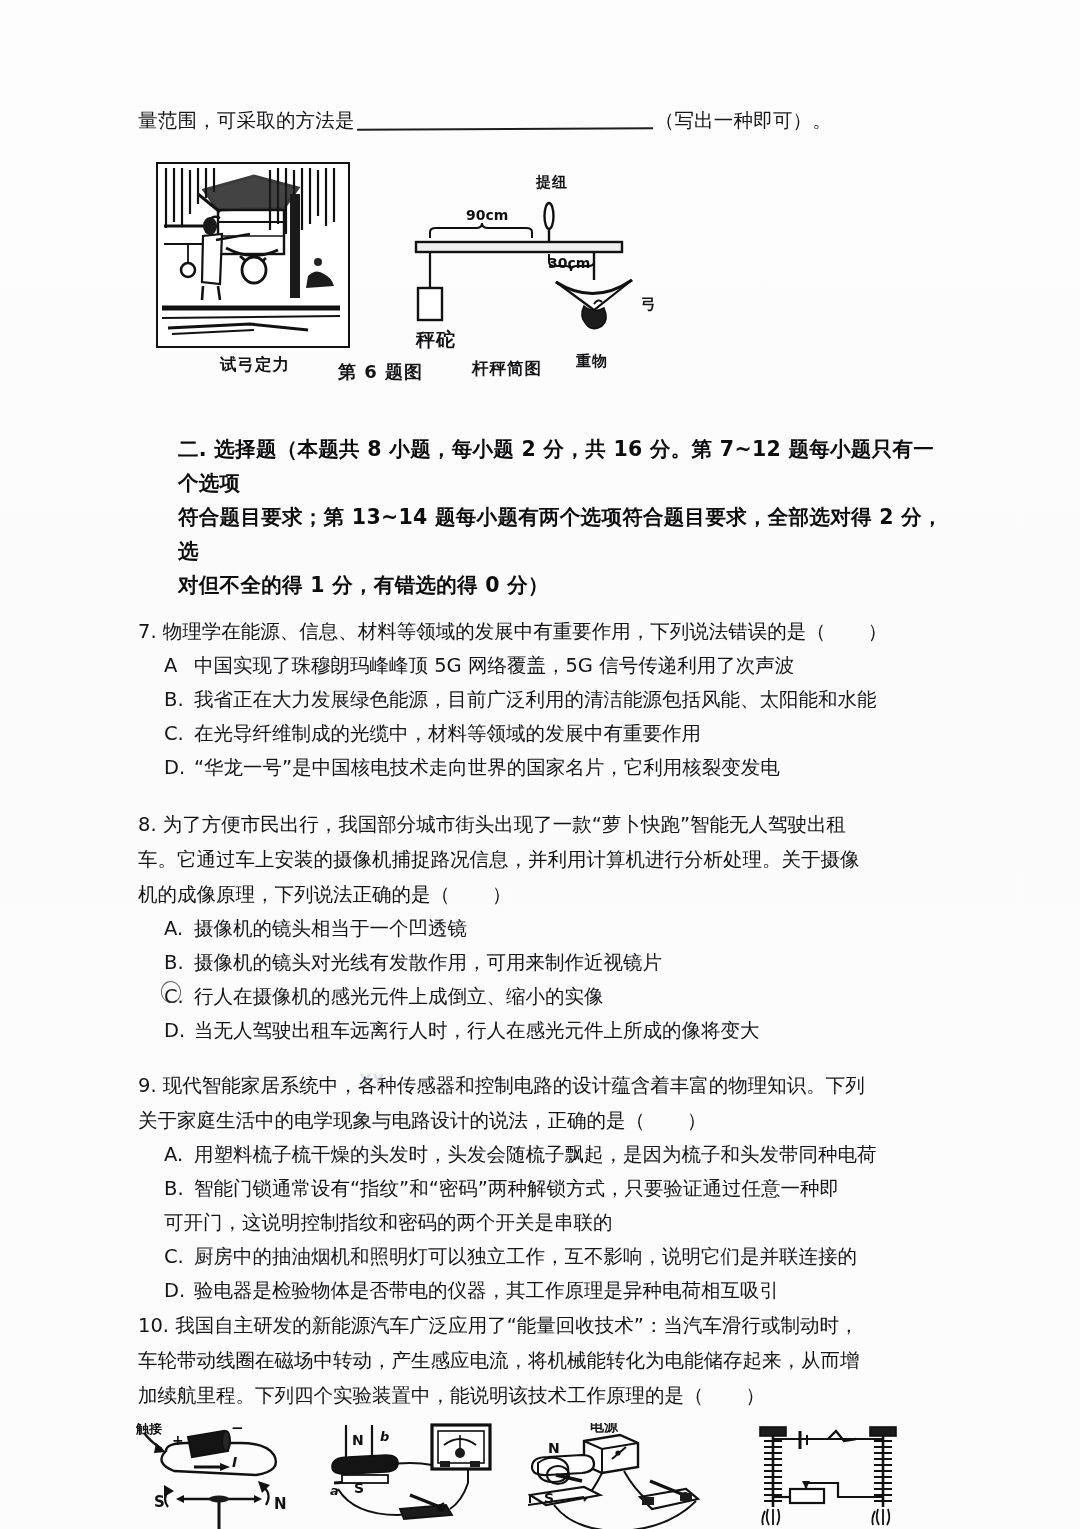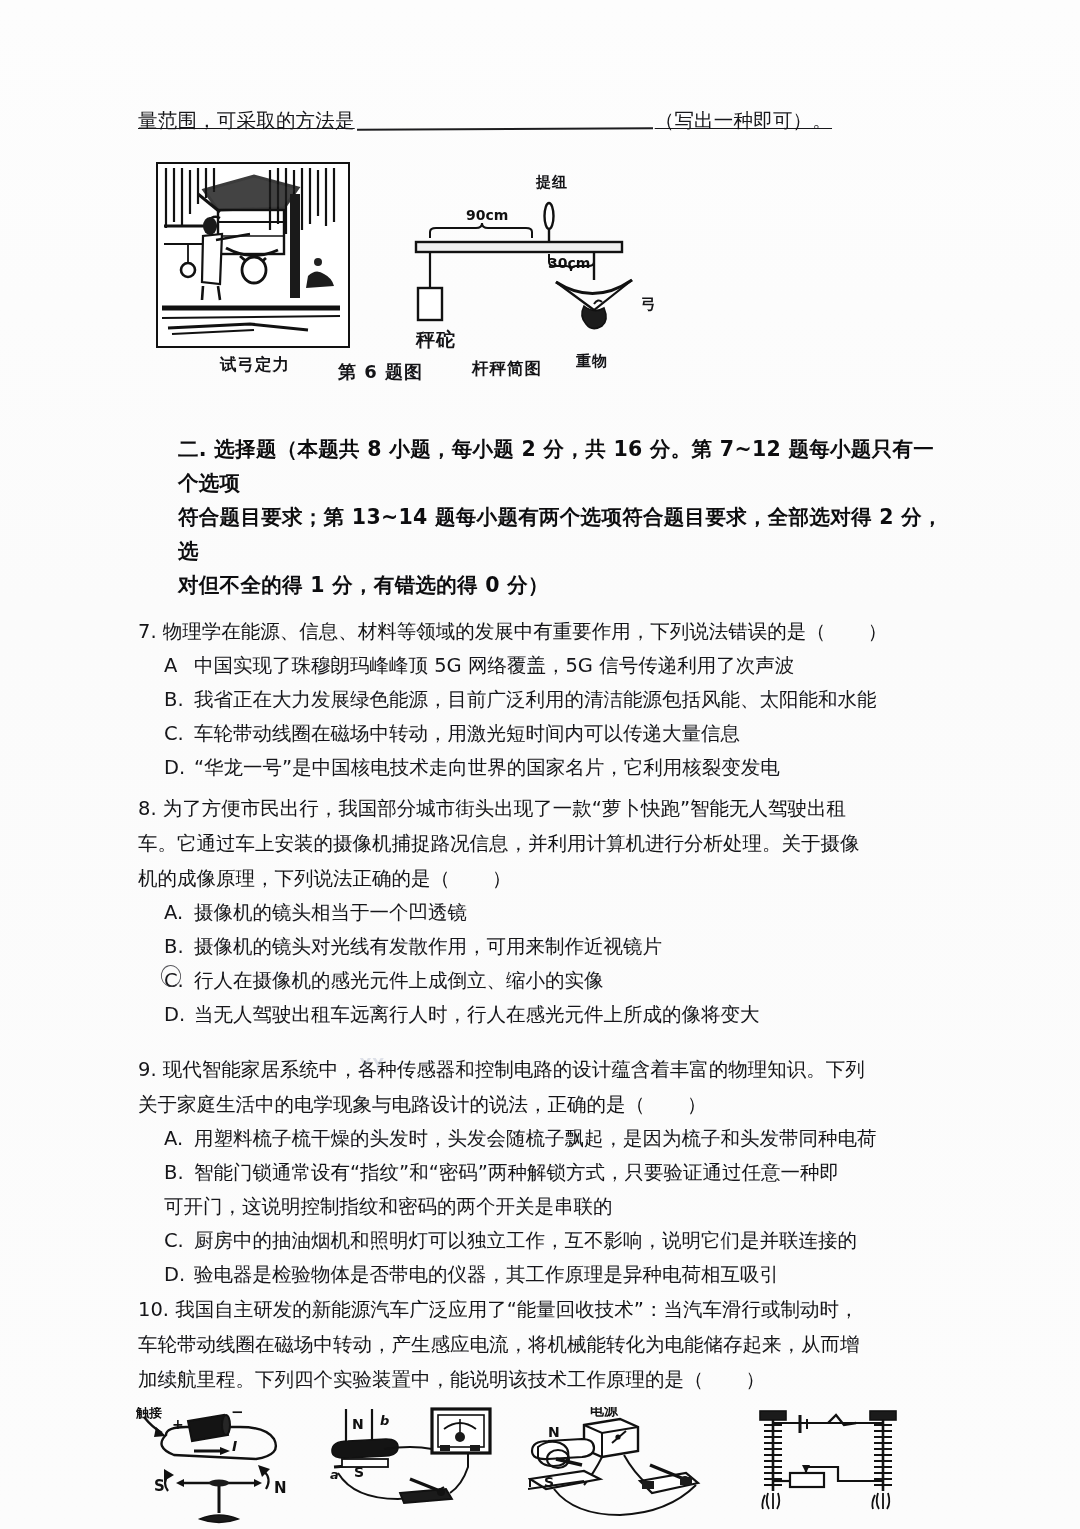--- a/index.html
+++ b/index.html
@@ -157,21 +157,21 @@
   svg { display: block; }
 </style>
 </head>
 <body>
 
 <div class="page">
   <div class="paper-tint"></div>
 
   <div class="content">
 
-    <div class="line" style="padding-top:103px;text-decoration:underline;">
+    <div class="line" style="padding-top:103px;">
       <span>量范围，可采取的方法是</span><span class="blank-underline"></span><span>（写出一种即可）。</span>
     </div>
 
     <div class="fig6-wrap">
 
       <div class="woodcut">
         <svg width="186" height="178" viewBox="0 0 186 178">
           <rect x="0" y="0" width="186" height="178" fill="#fff"></rect>
           <g stroke="#111" stroke-width="1.6" fill="none">
 
@@ -281,28 +281,28 @@
       <div class="qline">
         <span>7. 物理学在能源、信息、材料等领域的发展中有重要作用，下列说法错误的是（</span><span class="paren"></span><span>）</span>
       </div>
       <div class="opt">
         <span class="lab">A</span><span>中国实现了珠穆朗玛峰峰顶 5G 网络覆盖，5G 信号传递利用了次声波</span>
       </div>
       <div class="opt">
         <span class="lab">B.</span><span>我省正在大力发展绿色能源，目前广泛利用的清洁能源包括风能、太阳能和水能</span>
       </div>
       <div class="opt">
-        <span class="lab">C.</span><span>车轮带动线圈在磁场中转动，用激光短时间内可以传递大量信息</span>
+        <span class="lab">C.</span><span>在光导纤维制成的光缆中，材料等领域的发展中有重要作用</span>
       </div>
       <div class="opt">
         <span class="lab">D.</span><span>“华龙一号”是中国核电技术走向世界的国家名片，它利用核裂变发电</span>
       </div>
     </div>
 
-    <div style="margin-top:6px;">
+    <div style="margin-top:22px;">
       <div class="qline">8. 为了方便市民出行，我国部分城市街头出现了一款“萝卜快跑”智能无人驾驶出租</div>
       <div class="qline">车。它通过车上安装的摄像机捕捉路况信息，并利用计算机进行分析处理。关于摄像</div>
       <div class="qline">
         <span>机的成像原理，下列说法正确的是（</span><span class="paren"></span><span>）</span>
       </div>
       <div class="opt">
         <span class="lab">A.</span><span>摄像机的镜头相当于一个凹透镜</span>
       </div>
       <div class="opt">
         <span class="lab">B.</span><span>摄像机的镜头对光线有发散作用，可用来制作近视镜片</span>

